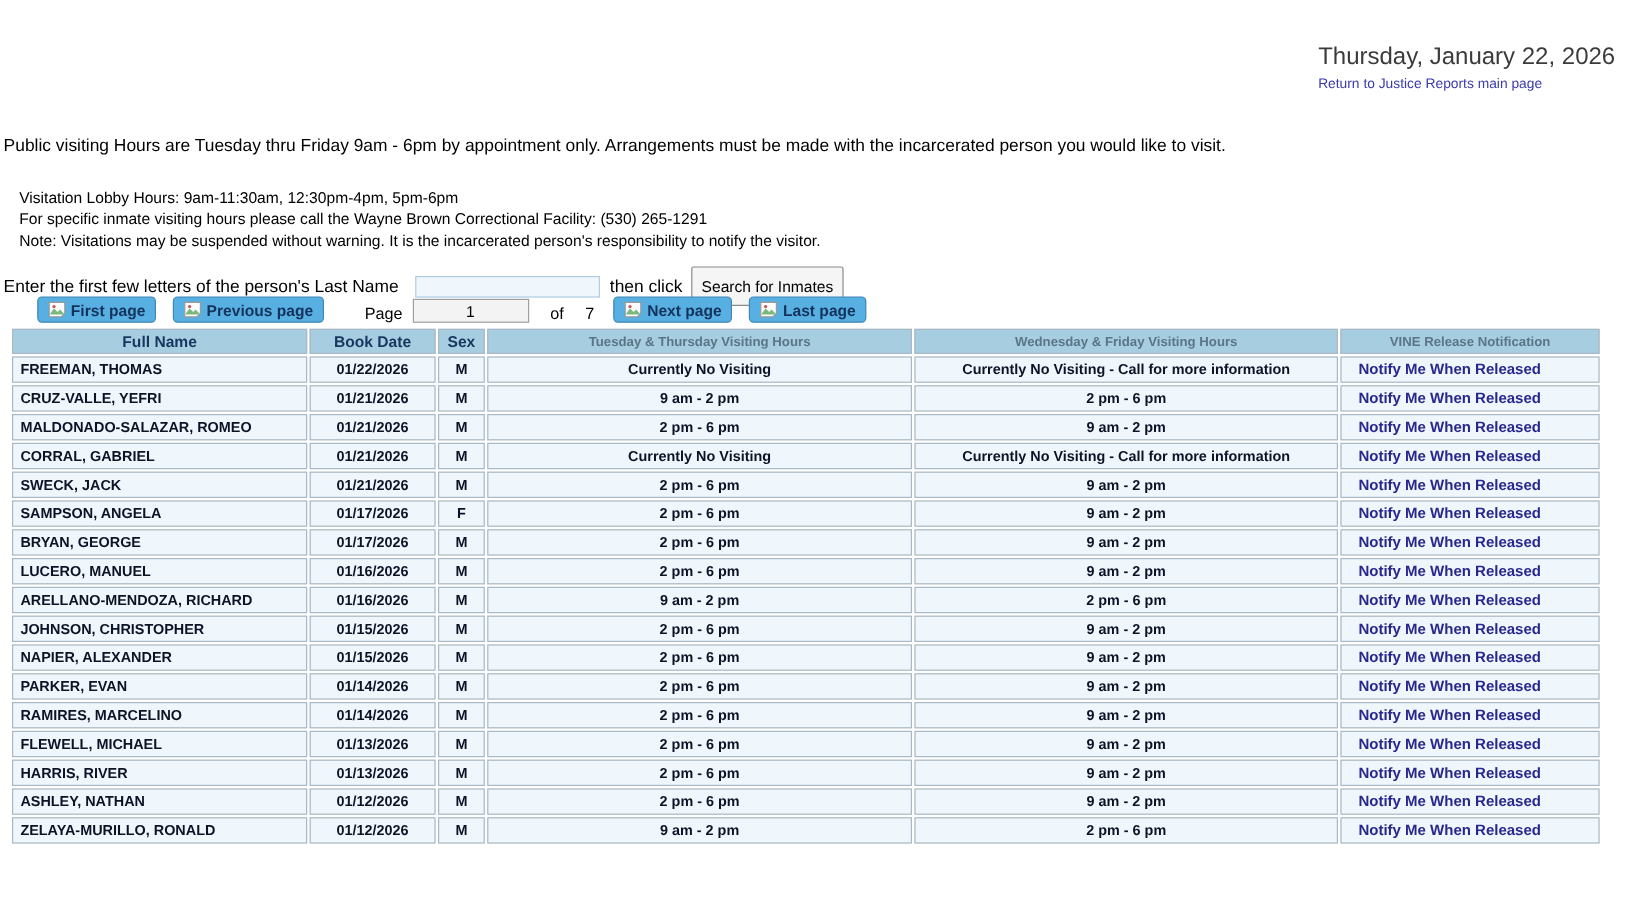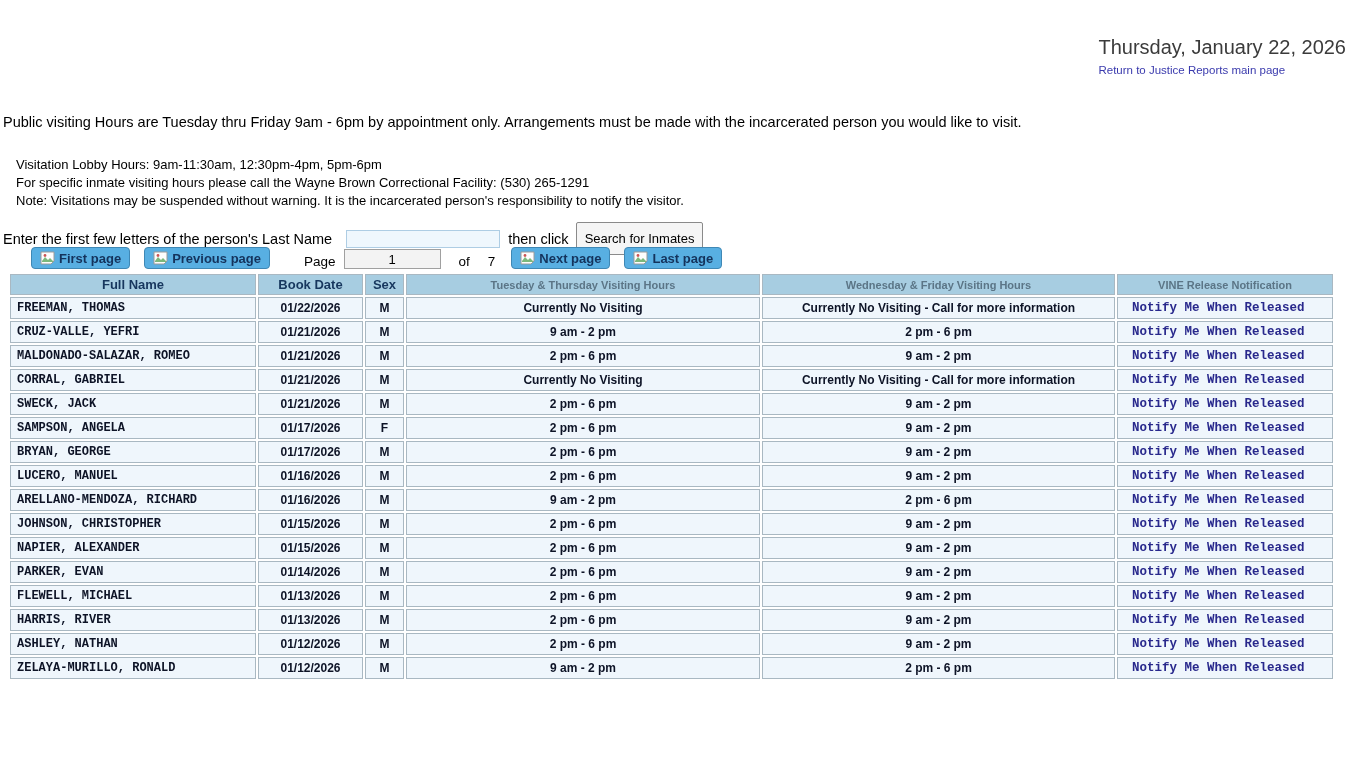--- a/index.html
+++ b/index.html
@@ -33,21 +33,21 @@
     text-align:center;font-size:13px;padding:0;}
   .of-label{margin-left:18px;}
   .total-pages{margin-left:18px;margin-right:16px;}
   table.roster{position:absolute;top:272px;left:8px;border-collapse:separate;border-spacing:2px;
     table-layout:fixed;}
   table.roster th, table.roster td{border:1px solid var(--cell-border);overflow:hidden;white-space:nowrap;}
   table.roster th{height:21px;background:var(--hdr-bg);font-weight:bold;padding:0;}
   th.h-main{color:var(--hdr-text);font-size:13px;}
   th.h-sub{color:var(--hdr-text-muted);font-size:11px;}
   table.roster td{height:22px;background:var(--row-bg);font-weight:bold;font-size:12px;color:#0d1326;padding:0;}
-  .c-left{text-align:left;padding-left:6px !important;font-family:Liberation Mono, monospace;}
+  .c-left{text-align:left;padding-left:6px !important;}
   .c-center{text-align:center;}
   .vine-link{color:var(--vine-link);text-decoration:none;font-weight:bold;font-size:12.5px;
     padding-left:8px;cursor:pointer;display:inline-block;}
 </style>
 </head>
 <body>
 
 <div class="top-right">
   <div class="page-date">Thursday, January 22, 2026</div>
   <a class="return-link" href="#">Return to Justice Reports main page</a>
@@ -217,20 +217,28 @@
       </tr>
       <tr>
         <td class="c-left">PARKER, EVAN</td>
         <td class="c-center">01/14/2026</td>
         <td class="c-center">M</td>
         <td class="c-center">2 pm - 6 pm</td>
         <td class="c-center">9 am - 2 pm</td>
         <td class="c-left"><a class="vine-link" href="#">Notify Me When Released</a></td>
       </tr>
       <tr>
+        <td class="c-left">RAMIRES, MARCELINO</td>
+        <td class="c-center">01/14/2026</td>
+        <td class="c-center">M</td>
+        <td class="c-center">2 pm - 6 pm</td>
+        <td class="c-center">9 am - 2 pm</td>
+        <td class="c-left"><a class="vine-link" href="#">Notify Me When Released</a></td>
+      </tr>
+      <tr>
         <td class="c-left">FLEWELL, MICHAEL</td>
         <td class="c-center">01/13/2026</td>
         <td class="c-center">M</td>
         <td class="c-center">2 pm - 6 pm</td>
         <td class="c-center">9 am - 2 pm</td>
         <td class="c-left"><a class="vine-link" href="#">Notify Me When Released</a></td>
       </tr>
       <tr>
         <td class="c-left">HARRIS, RIVER</td>
         <td class="c-center">01/13/2026</td>

